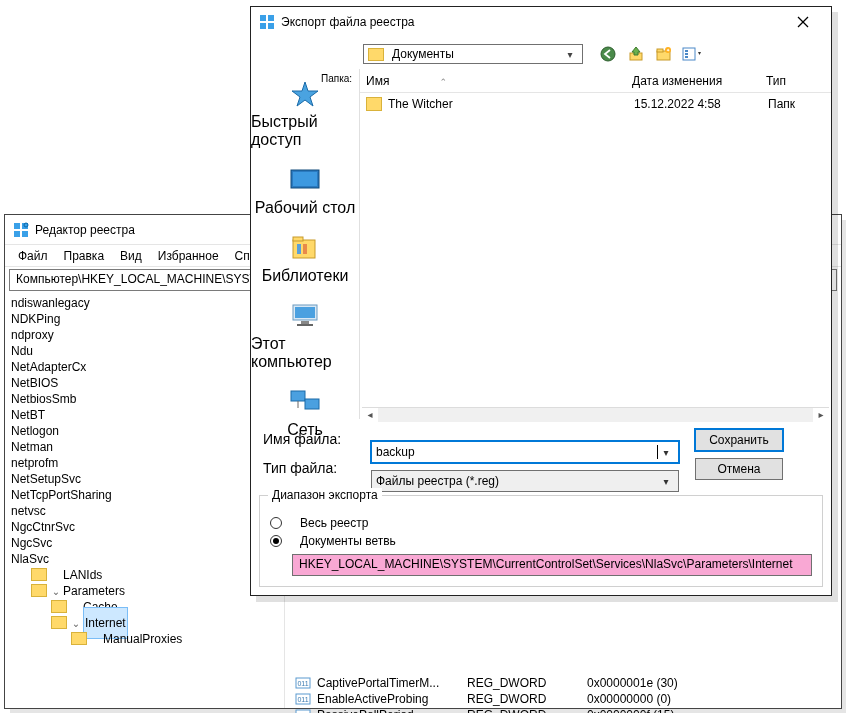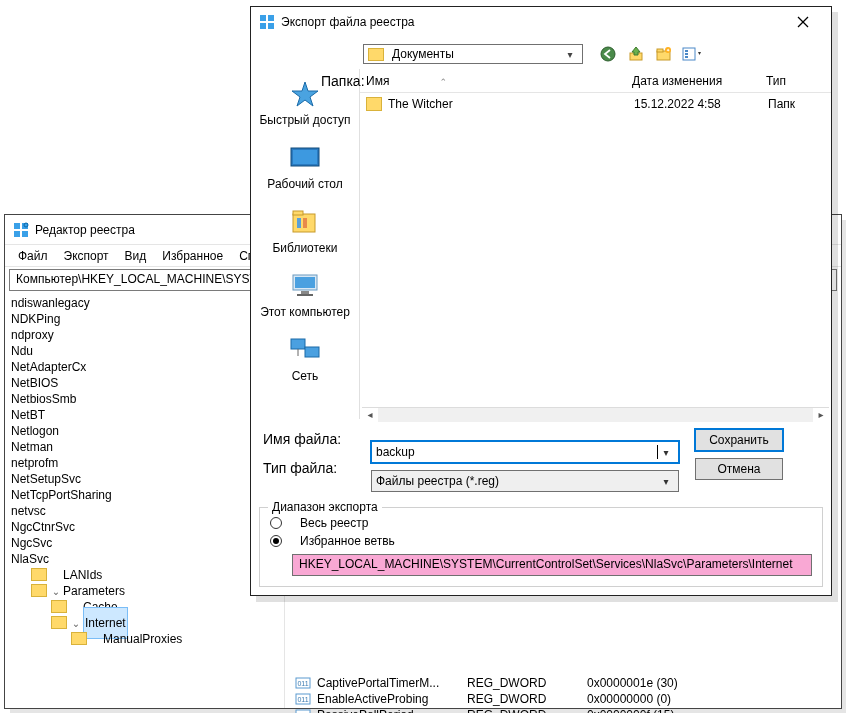--- a/index.html
+++ b/index.html
@@ -37,28 +37,28 @@
 
   
   .export-window {
     position: absolute; left: 250px; top: 6px; width: 582px; height: 590px;
     border: 1px solid #222; background: #fff; box-shadow: 6px 6px 0 rgba(0,0,0,0.12);
   }
   .export-title { height: 30px; display:flex; align-items:center; padding:0 8px; font-size:12px; color:#000; }
   .export-title .spacer { flex:1; }
   .close-x { width:40px; height:28px; display:flex; align-items:center; justify-content:center; font-size:14px; }
   .folder-row { display:flex; align-items:center; padding: 6px 12px 4px 112px; font-size:12px; gap:6px;}
-  .folder-label { position:absolute; left:70px; top: 36px; font-size:14px; }
+  .folder-label { position:absolute; left:70px; top: 36px; font-size:10px; }
   .folder-combo { flex: 0 0 220px; height:20px; border:1px solid #707070; display:flex; align-items:center; padding:0 4px; background:#fff;}
   .folder-combo .fld-text { flex:1; font-size:12px; padding-left:4px; }
   .folder-combo .dd { width:16px; text-align:center; color:#444; font-size:10px;}
   .toolbar-icons { display:flex; gap:6px; margin-left:8px; }
   .tb-btn { width:22px; height:22px; display:flex; align-items:center; justify-content:center; }
   .export-body { display:flex; height: 350px; }
-  .sidebar { width:108px; display:flex; flex-direction:column; align-items:center; gap:16px; padding-top:10px; font-size:12px; text-align:center;}
+  .sidebar { width:108px; display:flex; flex-direction:column; align-items:center; gap:16px; padding-top:10px; font-size:16px; }
   .sidebar .sb-item { display:flex; flex-direction:column; align-items:center; gap:4px; width:100%;}
   .sb-icon { width:34px; height:30px; display:flex; align-items:center; justify-content:center;}
   .file-list { flex:1; border-left:1px solid #e0e0e0; }
   .list-header { height:24px; display:flex; align-items:center; font-size:12px; padding-left:4px; border-bottom:1px solid #e5e5e5;}
   .list-header .col-name { width:268px; padding-left:2px;}
   .list-header .col-date { width:134px; }
   .list-header .col-type { flex:1; }
   .list-header .sort-caret { font-size:9px; color:#888; margin-left:50px;}
   .file-row { display:flex; padding:4px 0 4px 6px; font-size:12px; align-items:center;}
   .file-row .folder-ic { width:16px; height:14px; background:#ffd96a; border:1px solid #d9b23a; margin-right:6px;}
@@ -74,21 +74,21 @@
   .fa-row .lbl { position:absolute; left:12px; width:100px; text-align:left; font-size:14px;}
   .fa-row.row1 .lbl { top:12px; }
   .fa-row.row2 .lbl { top:41px; }
   .combo { flex:0 0 308px; height:22px; border:1px solid #707070; display:flex; align-items:center; padding:0 4px; background:#fff; font-size:12px;margin-top:24px;}
   .combo.blue { border:1px solid #0078d7; outline:1px solid #0078d7;}
   .combo .ctext { flex:1; }
   .combo .dd { width:16px; text-align:center; font-size:10px; color:#333;}
   .btn { width:88px; height:22px; border:1px solid #707070; background:#e1e1e1; display:flex; align-items:center; justify-content:center; font-size:12px; margin-left:8px;}
   .btn.default { border:1px solid #0078d7; outline:1px solid #0078d7;}
 
-  .range-box { margin: 16px 8px 8px 8px; border:1px solid #d0d0d0; padding:6px 10px 10px 10px; position:relative; font-size:12px;}
+  .range-box { margin: 4px 8px 8px 8px; border:1px solid #d0d0d0; padding:18px 10px 10px 10px; position:relative; font-size:12px;}
   .range-box .legend { position:absolute; top:-8px; left:8px; background:#fff; padding:0 4px; }
   .radio-row { display:flex; align-items:center; gap:18px; padding:2px 0;}
   .radio { width:12px; height:12px; border:1px solid #333; border-radius:50%; display:flex; align-items:center; justify-content:center;}
   .radio.checked::after { content:""; width:6px; height:6px; background:#000; border-radius:50%;}
   .branch-input { margin-top:4px; margin-left:22px; width: calc(100% - 22px); height:22px; border:1px solid #707070; padding:2px 6px; font-size:12px; background:#f9a8d4; overflow:hidden; white-space:nowrap;}
 
   .small-folder-ic { width:16px; height:13px; background:#ffd96a; border:1px solid #d9b23a; display:inline-block; margin-right:4px; vertical-align:-2px;}
 </style>
 </head>
 <body>
@@ -101,21 +101,21 @@
           <rect x="9" y="1" width="6" height="6" fill="#3aa0e8"></rect>
           <rect x="1" y="9" width="6" height="6" fill="#3aa0e8"></rect>
           <rect x="9" y="9" width="6" height="6" fill="#3aa0e8"></rect>
           <circle cx="13" cy="3" r="2" fill="#3aa0e8" stroke="#0766a8"></circle>
         </svg>
     </span>
     <span>Редактор реестра</span>
   </div>
   <div class="menu-bar">
     <span>Файл</span>
-    <span>Экспорт</span>
+    <span>Правка</span>
     <span>Вид</span>
     <span>Избранное</span>
     <span>Спр</span>
   </div>
   <div class="address-bar">Компьютер\HKEY_LOCAL_MACHINE\SYST</div>
   <div class="regedit-body">
     <div class="tree-panel" id="tree-panel">
         <div class="tree-item indent0"><span class="label">ndiswanlegacy</span></div>
         <div class="tree-item indent0"><span class="label">NDKPing</span></div>
         <div class="tree-item indent0"><span class="label">ndproxy</span></div>
@@ -333,17 +333,17 @@
   </div>
 
   <div class="range-box">
     <span class="legend">Диапазон экспорта</span>
     <div class="radio-row">
       <span class="radio"></span>
       <span>Весь реестр</span>
     </div>
     <div class="radio-row">
       <span class="radio checked"></span>
-      <span>Избранное ветвь</span>
+      <span>Документы ветвь</span>
     </div>
     <div class="branch-input">HKEY_LOCAL_MACHINE\SYSTEM\CurrentControlSet\Services\NlaSvc\Parameters\Internet</div>
   </div>
 </div>
 
 </body></html>

